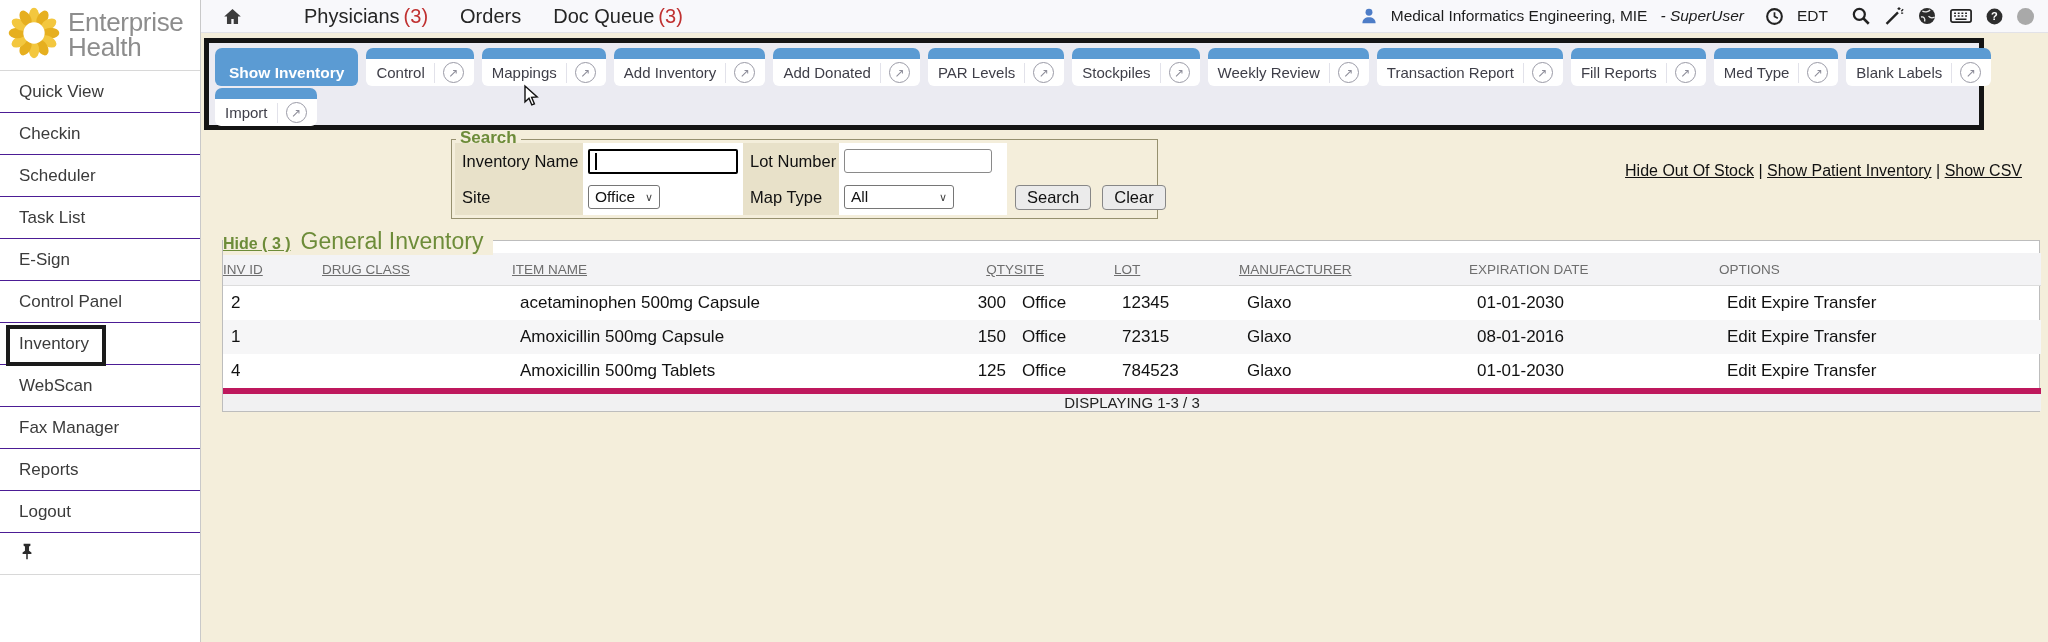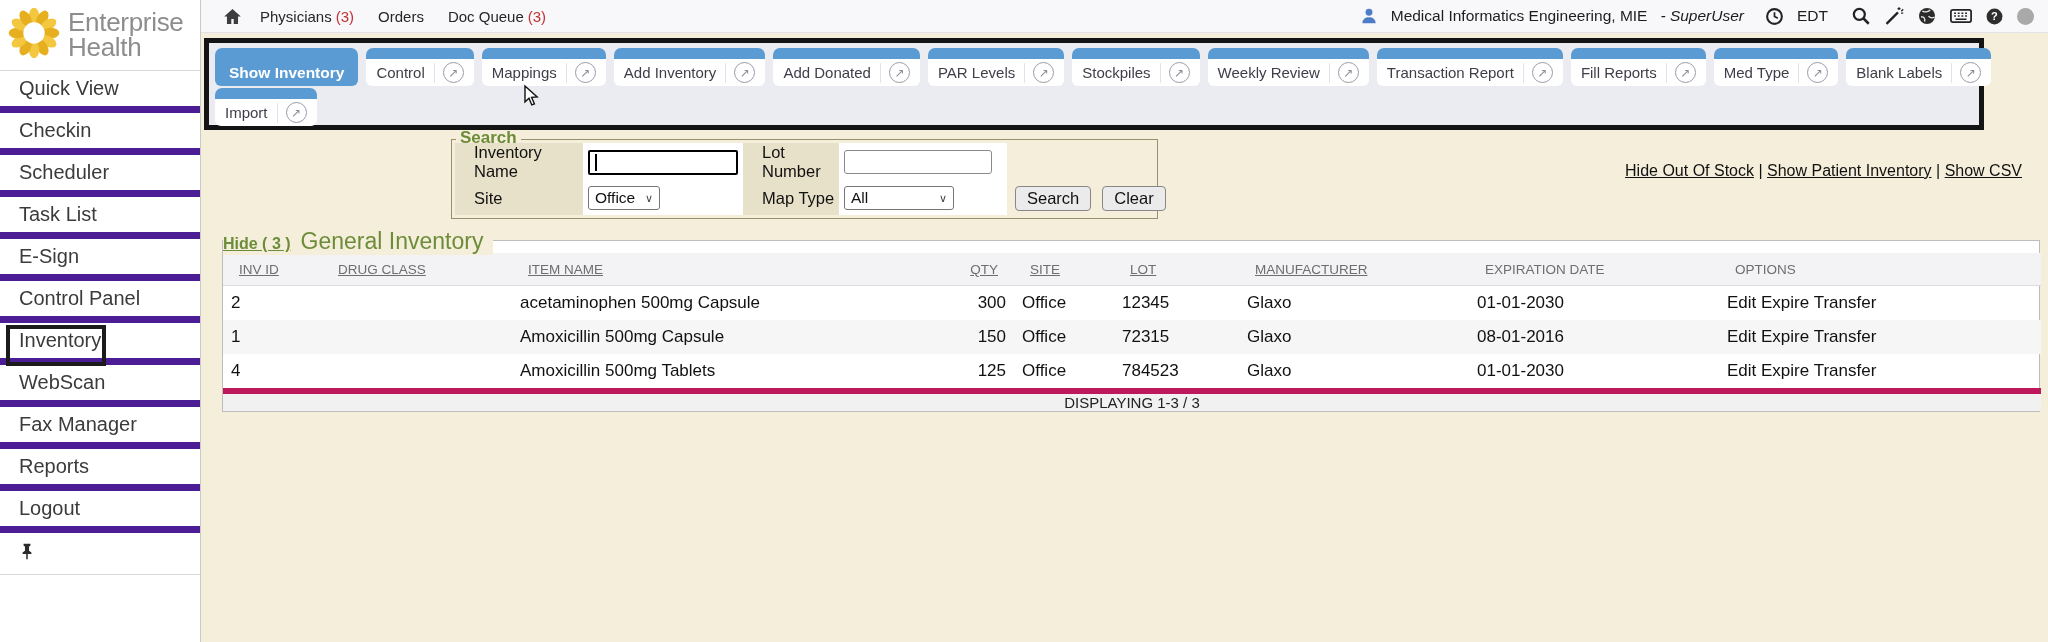--- a/index.html
+++ b/index.html
@@ -4,38 +4,38 @@
 <style>
   * { margin:0; padding:0; box-sizing:border-box; }
   html,body { width:2048px; height:642px; }
   #page { position:relative; width:2048px; height:642px; background:#f4eedb;
           font-family:"Liberation Sans", sans-serif; overflow:hidden; }
 
   
   .topbar { position:absolute; left:201px; top:0; width:1847px; height:33px;
             background:#f8f8fb; border-bottom:1px solid #e2e2e8;
             display:flex; align-items:center; gap:18px; padding:0 14px 0 22px; }
-  .topnav { display:flex; gap:24px; font-size:15px; color:#262626; }
+  .topnav { display:flex; gap:32px; font-size:20px; color:#262626;margin-left:44px; }
   .nav-item { display:inline-flex; align-items:center; cursor:default; }
   .nav-count { color:#c03131; margin-left:4px; }
   .topbar-right { margin-left:auto; display:flex; align-items:center; gap:13px;
                   font-size:15.5px; color:#1d1d1d; white-space:nowrap; }
   .role { font-style:italic; }
   .icon { display:inline-flex; align-items:center; justify-content:center; }
   .presence-dot { width:17px; height:17px; border-radius:50%; background:#a9a9a9; display:inline-block; }
 
   
   .sidebar { position:absolute; left:0; top:0; width:201px; height:642px;
              background:#fff; border-right:1px solid #c9c9c9; z-index:2; }
   .logo { height:71px; border-bottom:1px solid #d8d8d8; display:flex;
           align-items:center; gap:7px; padding-left:7px; }
   .logo-text { font-size:26px; color:#8d8d8d; line-height:0.98; letter-spacing:-0.3px; }
-  .side-item { position:relative; height:42px; border-bottom:7px solid #4c1d95;
+  .side-item { position:relative; height:42px; border-bottom:1px solid #4c1d95;
                display:flex; align-items:center; padding-left:19px;
-               font-size:20px; color:#3b3b3b; }
+               font-size:17px; color:#3b3b3b; }
   .side-item.boxed::before { content:""; position:absolute; left:6px; top:2px;
                width:92px; height:33px; border:4px solid #1b1b1b; }
   .pin-row { height:42px; border-bottom:1px solid #d8d8d8; display:flex;
              align-items:center; padding-left:20px; }
 
   
   .tabbox { position:absolute; left:204px; top:38px; width:1780px; height:92px;
             border:5px solid #141414; background:#ebebf2; padding:3px 6px; z-index:1; }
   .tabrow { display:flex; gap:8px; margin-top:2px; }
   .tab { display:inline-flex; flex-direction:column; cursor:pointer; }
@@ -54,21 +54,21 @@
   .cursor { position:absolute; left:519px; top:84px; z-index:5; }
 
   
   .searchbox { position:absolute; left:451px; top:139px; width:707px; height:80px;
                border:1px solid #96906f; }
   .search-legend { position:absolute; top:-12px; left:4px; color:#6d8c39;
                font-weight:bold; font-size:17px; background:#f4eedb; padding:0 4px; }
   .search-grid { position:absolute; left:3px; right:3px; top:3px; bottom:3px;
                display:grid; grid-template-columns:128px 160px 96px 168px 1fr;
                grid-template-rows:1fr 1fr; }
-  .lbl { background:#e8e1c9; display:flex; align-items:center; padding-left:19px;
+  .lbl { background:#e8e1c9; display:flex; align-items:center; padding-left:7px;
          font-size:16.5px; color:#111; }
   .fld { background:#fff; display:flex; align-items:center; padding-left:5px; }
   .spacer { background:transparent; }
   .inwrap { position:relative; display:inline-flex; }
   .inv-input { width:150px; height:25px; border:2px solid #000; border-radius:2px;
                background:#fff; outline:none; font-size:15px; padding:0 5px; }
   .caret { position:absolute; left:7px; top:4px; width:2px; height:17px; background:#000; }
   .lot-input { width:148px; height:24px; border:1px solid #8a8a8a; border-radius:3px;
                background:#fff; outline:none; font-size:15px; padding:0 5px; }
   .sel { background:#fff; border:1px solid #767676; border-radius:3px; height:24px;
@@ -88,21 +88,21 @@
 
   
   .inv-wrap { position:absolute; left:222px; top:240px; width:1818px;
               background:#fff; border:1px solid #bdbdbd; padding-top:12px; }
   .inv-legend { position:absolute; top:-13px; left:0; display:flex;
               align-items:baseline; gap:10px; background:#f4eedb; padding-right:10px; }
   .hide-link { color:#6d8c39; font-size:16px; font-weight:bold; text-decoration:underline; cursor:pointer; }
   .inv-title { color:#6d8c39; font-size:23px; font-weight:normal; }
   table { width:100%; border-collapse:collapse; table-layout:fixed; }
   thead th { background:#f3f3f5; color:#6e6e6e; font-weight:normal; font-size:13.5px;
-             text-align:left; padding:9px 16px 8px; border-bottom:1px solid #dddddd;
+             text-align:left; padding:9px 0 8px; border-bottom:1px solid #dddddd;
              white-space:nowrap; overflow:hidden; }
   thead th.sortable { text-decoration:underline; cursor:pointer; }
   tbody td { font-size:17px; color:#111; padding:7px 8px; white-space:nowrap; overflow:hidden; }
   tbody tr:nth-child(even) { background:#f6f6f7; }
   th.qty, td.qty { text-align:right; }
   tfoot td { background:#f1f1f2; border-top:6px solid #be185d; text-align:center;
              font-size:15px; color:#222; }
   .opt { cursor:pointer; }
 </style>
 </head>

